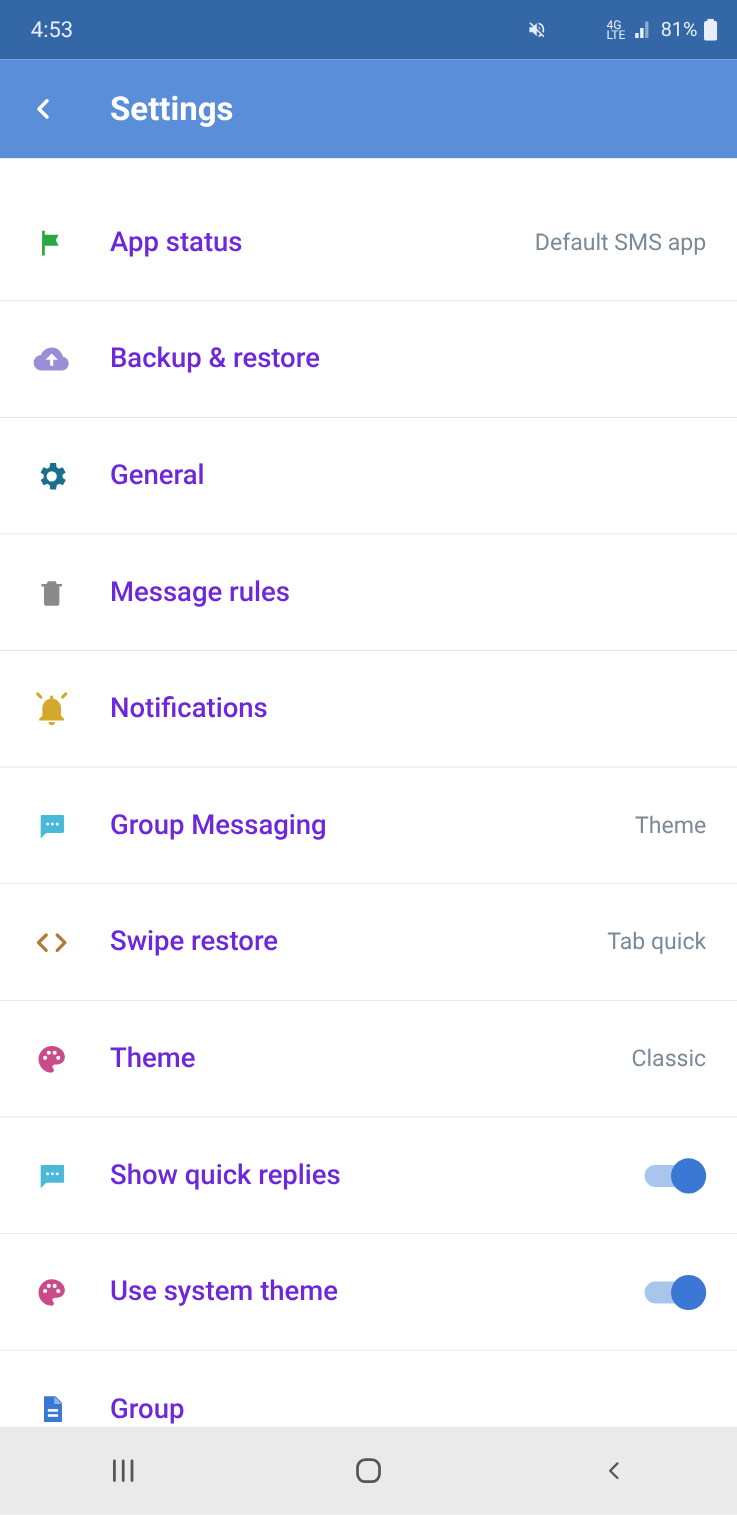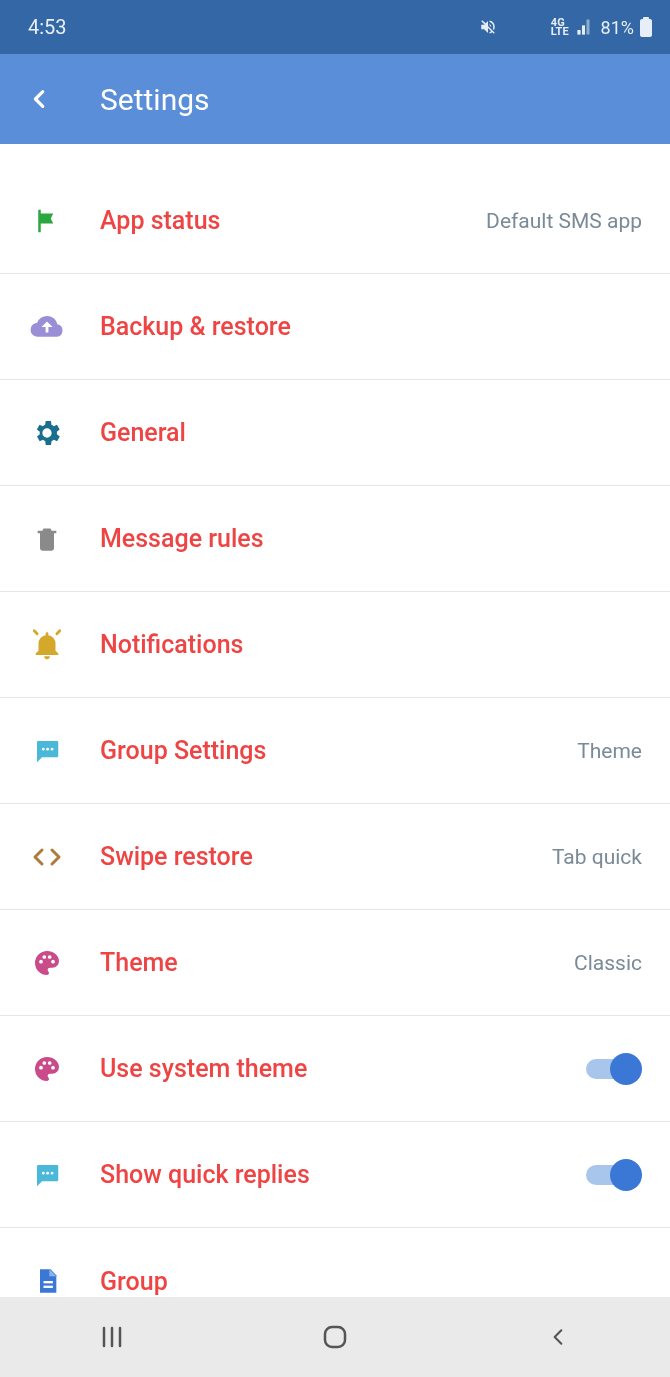--- a/index.html
+++ b/index.html
@@ -29,21 +29,21 @@
   }
   .app-bar .back {
     width: 40px; height:40px;
     display:flex; align-items:center; justify-content:center;
     margin-right: 40px;
     color:#fff;
   }
   .app-bar .title {
     color:#fff;
     font-size: 30px;
-    font-weight: 400;
+    font-weight: 700;
   }
   
   
   .list { background:#fff; }
   .row {
     display:flex;
     align-items:center;
     padding: 0 28px;
     height: 106px;
     border-bottom: 1px solid #e6e6e6;
@@ -53,21 +53,21 @@
     width: 38px;
     display:flex;
     align-items:center;
     justify-content:center;
     margin-right: 34px;
     flex-shrink:0;
   }
   .row .label {
     flex:1;
     font-size: 25px;
-    color: #ef4444;
+    color: #6d28d9;
     font-weight: 500;
   }
   .row .value {
     font-size: 21px;
     color: #7a8a97;
     text-align: center;
   }
   
   
   .toggle {
@@ -108,21 +108,21 @@
 <body>
 
 <div class="status-bar">
   <div>4:53</div>
   <div class="status-right">
     <span>
       <svg width="18" height="18" viewBox="0 0 24 24" fill="#e8eef7">
           <path d="M16.5 12A4.5 4.5 0 0 0 14 8v1.8l2.5 2.5V12zM19 12c0 .9-.2 1.8-.5 2.5l1.5 1.5A8.9 8.9 0 0 0 21 12a9 9 0 0 0-7-8.8v2.1A7 7 0 0 1 19 12zM4.3 3 3 4.3 7.7 9H3v6h4l5 5v-6.7l4.3 4.3c-.7.5-1.5.9-2.3 1.1v2.1a9 9 0 0 0 3.8-1.7l2 2L21 19.7 12 10.7V4L8.9 7.1 4.3 3z"></path>
         </svg>
     </span>
-    <span style="font-size:11px; font-weight:700; line-height:9px;padding-left:48px;">4G<br>LTE</span>
+    <span style="font-size:11px; font-weight:400; line-height:9px;padding-left:48px;">4G<br>LTE</span>
     <span>
       <svg width="20" height="18" viewBox="0 0 24 24" fill="#e8eef7">
           <path d="M2 22h4v-6H2v6zm6 0h4V10H8v12zm6 0h4V2h-4v20z" opacity=".5"></path>
           <path d="M2 22h4v-6H2v6zm6 0h4V10H8v12z"></path>
         </svg>
     </span>
     <span>81%</span>
     <span>
       <svg width="12" height="20" viewBox="0 0 12 20" fill="#e8eef7">
           <rect x="0" y="2" width="12" height="18" rx="2"></rect>
@@ -196,21 +196,21 @@
 
   <div class="row">
     <div class="icon">
       <svg width="30" height="30" viewBox="0 0 24 24" fill="#4ab8d8">
           <path d="M4 4h16a1 1 0 0 1 1 1v11a1 1 0 0 1-1 1H8l-4 4V5a1 1 0 0 1 1-1z"></path>
           <circle cx="9" cy="10.5" r="1.1" fill="#fff"></circle>
           <circle cx="12.5" cy="10.5" r="1.1" fill="#fff"></circle>
           <circle cx="16" cy="10.5" r="1.1" fill="#fff"></circle>
         </svg>
     </div>
-    <div class="label">Group Settings</div>
+    <div class="label">Group Messaging</div>
     <div class="value">Theme</div>
   </div>
 
   <div class="row">
     <div class="icon">
       <svg width="34" height="22" viewBox="0 0 34 22" fill="none" stroke="#b07a3a" stroke-width="3" stroke-linecap="round" stroke-linejoin="round">
           <polyline points="12 4 5 11 12 18"></polyline>
           <polyline points="22 4 29 11 22 18"></polyline>
         </svg>
     </div>
@@ -227,45 +227,45 @@
           <circle cx="14" cy="7.5" r="1.4" fill="#fff"></circle>
           <circle cx="16.5" cy="11" r="1.4" fill="#fff"></circle>
         </svg>
     </div>
     <div class="label">Theme</div>
     <div class="value">Classic</div>
   </div>
 
   <div class="row">
     <div class="icon">
+      <svg width="30" height="30" viewBox="0 0 24 24" fill="#4ab8d8">
+          <path d="M4 4h16a1 1 0 0 1 1 1v11a1 1 0 0 1-1 1H8l-4 4V5a1 1 0 0 1 1-1z"></path>
+          <circle cx="9" cy="10.5" r="1.1" fill="#fff"></circle>
+          <circle cx="12.5" cy="10.5" r="1.1" fill="#fff"></circle>
+          <circle cx="16" cy="10.5" r="1.1" fill="#fff"></circle>
+        </svg>
+    </div>
+    <div class="label">Show quick replies</div>
+    <div class="toggle">
+      <div class="track"></div>
+        <div class="thumb"></div>
+    </div>
+  </div>
+
+  <div class="row">
+    <div class="icon">
       <svg width="32" height="32" viewBox="0 0 24 24" fill="#c94b8a">
           <path d="M12 3a9 9 0 0 0 0 18c1 0 1.5-.8 1.5-1.5 0-.5-.2-.9-.5-1.2-.3-.3-.5-.7-.5-1.2 0-1 .8-1.6 1.8-1.6H16a5 5 0 0 0 5-5C21 6.6 17 3 12 3z"></path>
           <circle cx="7.5" cy="11" r="1.4" fill="#fff"></circle>
           <circle cx="10" cy="7.5" r="1.4" fill="#fff"></circle>
           <circle cx="14" cy="7.5" r="1.4" fill="#fff"></circle>
           <circle cx="16.5" cy="11" r="1.4" fill="#fff"></circle>
         </svg>
     </div>
     <div class="label">Use system theme</div>
-    <div class="toggle">
-      <div class="track"></div>
-        <div class="thumb"></div>
-    </div>
-  </div>
-
-  <div class="row">
-    <div class="icon">
-      <svg width="30" height="30" viewBox="0 0 24 24" fill="#4ab8d8">
-          <path d="M4 4h16a1 1 0 0 1 1 1v11a1 1 0 0 1-1 1H8l-4 4V5a1 1 0 0 1 1-1z"></path>
-          <circle cx="9" cy="10.5" r="1.1" fill="#fff"></circle>
-          <circle cx="12.5" cy="10.5" r="1.1" fill="#fff"></circle>
-          <circle cx="16" cy="10.5" r="1.1" fill="#fff"></circle>
-        </svg>
-    </div>
-    <div class="label">Show quick replies</div>
     <div class="toggle">
       <div class="track"></div>
         <div class="thumb"></div>
     </div>
   </div>
 
   <div class="row" style="border-bottom:none;">
     <div class="icon">
       <svg width="28" height="32" viewBox="0 0 24 24" fill="#3b78d6">
           <path d="M6 2h9l5 5v15a0 0 0 0 1 0 0H6a0 0 0 0 1 0 0V2z"></path>

